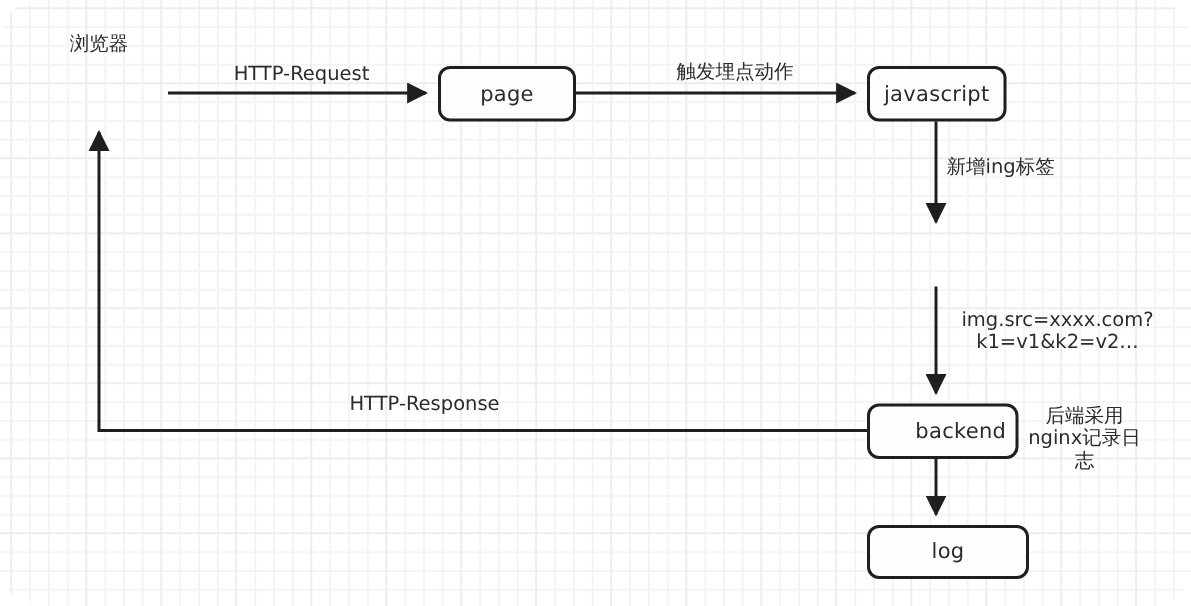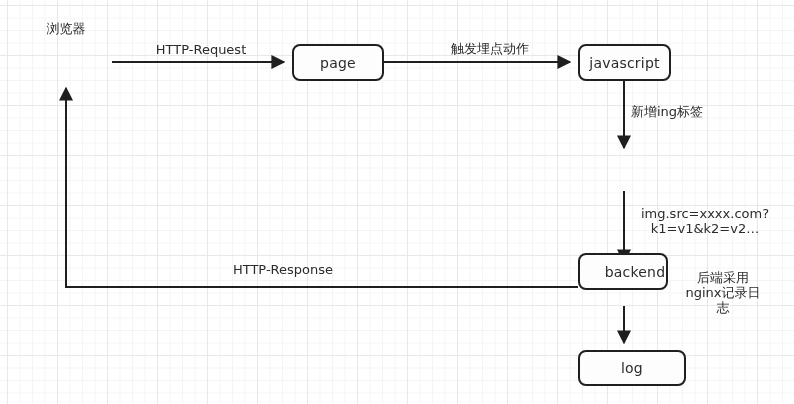--- a/index.html
+++ b/index.html
@@ -18,20 +18,21 @@
       linear-gradient(to bottom, #e8e8e8 1px, transparent 1px),
       linear-gradient(to right, #f4f4f4 1px, transparent 1px),
       linear-gradient(to bottom, #f4f4f4 1px, transparent 1px);
     background-size:
       50px 50px,
       50px 50px,
       12.5px 12.5px,
       12.5px 12.5px;
     background-position: 7px 5px, 7px 5px, 7px 5px, 7px 5px;
     font-family: "DejaVu Sans", "Liberation Sans", sans-serif;
+    border-radius: 27px;
   }
   #edges {
     position: absolute;
     left: 0;
     top: 0;
     width: 794px;
     height: 404px;
   }
   .node {
     position: absolute;
@@ -98,21 +99,21 @@
   </svg>
 
   <div class="node-caption" style="left:66px; top:20px;">浏览器</div>
 
 
   <div class="node" style="left:292px; top:44px; width:92px; height:37px;">page</div>
 
   <div class="node" style="left:578px; top:44px; width:93px; height:37px;">javascript</div>
 
 
-  <div class="node" style="left:578px; top:253px; width:90px; height:37px;padding-left:24px;">backend</div>
+  <div class="node" style="left:578px; top:269px; width:101px; height:37px;padding-left:24px;">backend</div>
 
   <div class="node" style="left:578px; top:350px; width:108px; height:36px;">log</div>
 
   <div class="edge-label center" style="left:201px; top:42px;">HTTP-Request</div>
 
   <div class="edge-label center" style="left:490px; top:41px;">触发埋点动作</div>
 
   <div class="edge-label left" style="left:631px; top:104px;">新增ing标签</div>
 
   <div class="edge-label center" style="left:705px; top:206px;">img.src=xxxx.com?

